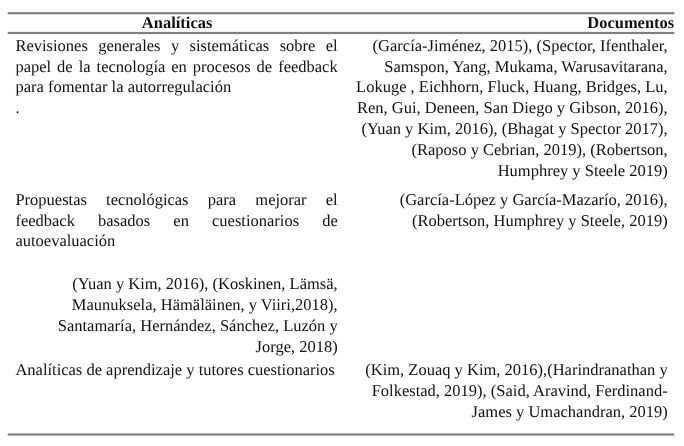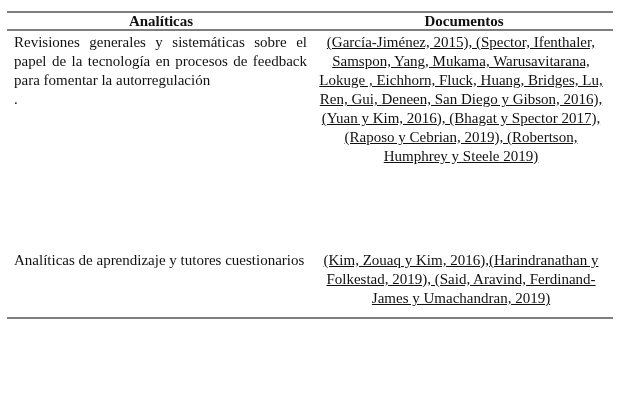--- a/index.html
+++ b/index.html
@@ -41,43 +41,42 @@
     font-size: 15px;
   }
   .header-row .h-desc {
     width: 300px;
     text-align: center;
     padding-left: 8px;
     box-sizing: border-box;
   }
   .header-row .h-docs {
     flex: 1;
-    text-align: center;
+    text-align: right;
     padding-left: 8px;
     box-sizing: border-box;
   }
   .body-rows {
     padding-top: 2px;
   }
   .row {
     display: flex;
     font-size: 15px;
     line-height: 19px;
   }
   .row .c-desc {
     width: 293px;
     margin-left: 7px;
     text-align: justify;
     text-align-last: left;
   }
   .row .c-docs {
     width: 292px;
     margin-left: 8px;
-    text-align: center;
-    text-decoration: underline;
+    text-align: right;
   }
   .row.r1 { height: 140px; }
   .row.r2 { height: 77px; }
   .row.r3 { height: 78px; }
   .row.r4 { height: 66px; }
   .dot-line {
     display: block;
   }
 </style>
 </head>
@@ -95,22 +94,27 @@
 
   <div class="body-rows">
     <div class="row r1">
       <div class="c-desc">
         <span>Revisiones generales y sistemáticas sobre el papel de la tecnología en procesos de feedback para fomentar la autorregulación</span>
         <span class="dot-line">.</span>
       </div>
       <div class="c-docs">(García-Jiménez, 2015), (Spector, Ifenthaler, Samspon, Yang, Mukama, Warusavitarana, Lokuge , Eichhorn, Fluck, Huang, Bridges, Lu, Ren, Gui, Deneen, San Diego y Gibson, 2016), (Yuan y Kim, 2016), (Bhagat  y Spector 2017), (Raposo y Cebrian, 2019), (Robertson, Humphrey y Steele 2019)</div>
     </div>
 
+    <div class="row r2">
+      <div class="c-desc">Propuestas tecnológicas para mejorar el feedback basados en cuestionarios de autoevaluación</div>
+      <div class="c-docs">(García-López y García-Mazarío, 2016), (Robertson, Humphrey y Steele, 2019)</div>
+    </div>
 
     <div class="row r3">
+      <div class="c-docs">(Yuan y Kim, 2016), (Koskinen, Lämsä, Maunuksela,  Hämäläinen, y Viiri,2018), Santamaría, Hernández, Sánchez, Luzón  y Jorge, 2018)</div>
     </div>
 
     <div class="row r4">
       <div class="c-desc">Analíticas de aprendizaje y tutores cuestionarios</div>
       <div class="c-docs">(Kim, Zouaq y Kim, 2016),(Harindranathan y Folkestad, 2019), (Said, Aravind, Ferdinand-James y Umachandran, 2019)</div>
     </div>
   </div>
 
   <div class="rule-bottom"></div>
 </div>

